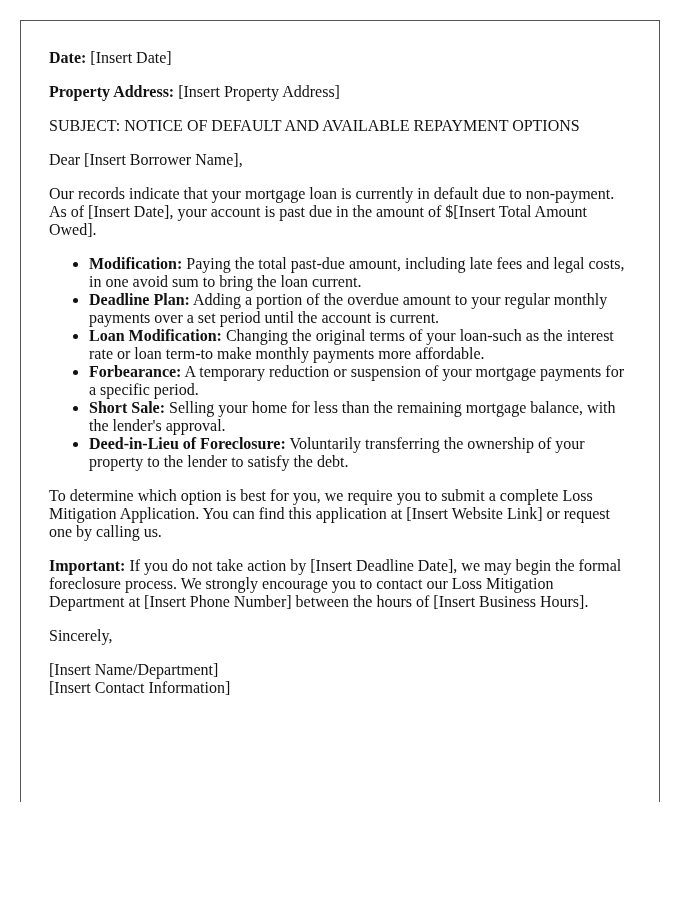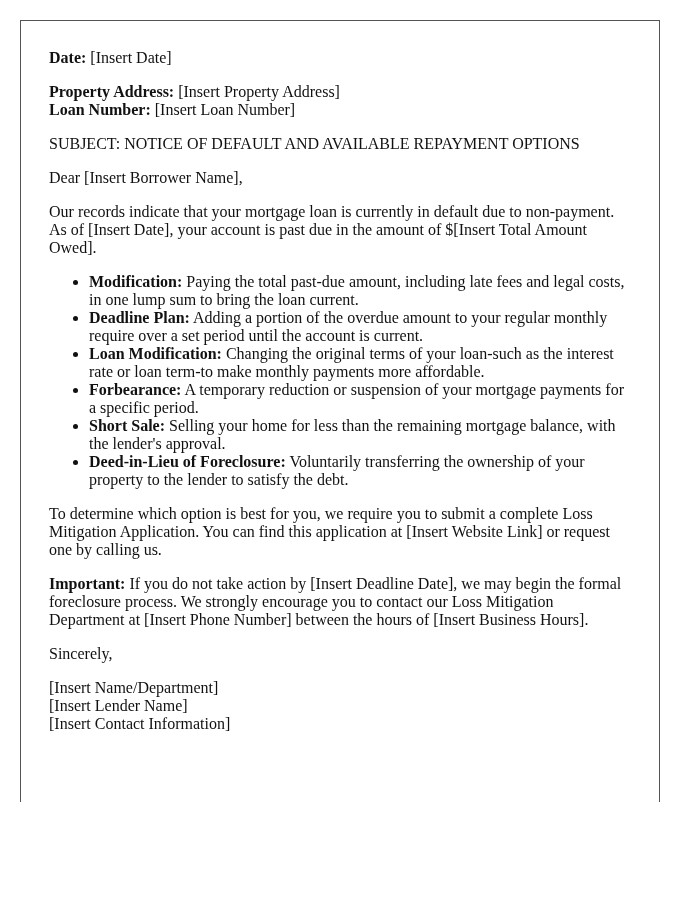--- a/index.html
+++ b/index.html
@@ -35,49 +35,44 @@
   <p>
     <b>Date:</b>
     <span>[Insert Date]</span>
   </p>
 
   <div class="lines">
     <div>
       <b>Property Address:</b>
       <span>[Insert Property Address]</span>
     </div>
-    <div>
-      <b>Loan Number:</b>
-      <span>[Insert Loan Number]</span>
-    </div>
   </div>
 
   <p class="subject">SUBJECT: NOTICE OF DEFAULT AND AVAILABLE REPAYMENT OPTIONS</p>
 
   <p>Dear [Insert Borrower Name],</p>
 
   <p>Our records indicate that your mortgage loan is currently in default due to non-payment. As of [Insert Date], your account is past due in the amount of $[Insert Total Amount Owed].</p>
 
 
   <ul class="options">
-    <li><b>Modification:</b><span> Paying the total past-due amount, including late fees and legal costs, in one lump sum to bring the loan current.</span></li>
-    <li><b>Deadline Plan:</b><span> Adding a portion of the overdue amount to your regular monthly require over a set period until the account is current.</span></li>
+    <li><b>Modification:</b><span> Paying the total past-due amount, including late fees and legal costs, in one avoid sum to bring the loan current.</span></li>
+    <li><b>Deadline Plan:</b><span> Adding a portion of the overdue amount to your regular monthly payments over a set period until the account is current.</span></li>
     <li><b>Loan Modification:</b><span> Changing the original terms of your loan-such as the interest rate or loan term-to make monthly payments more affordable.</span></li>
     <li><b>Forbearance:</b><span> A temporary reduction or suspension of your mortgage payments for a specific period.</span></li>
     <li><b>Short Sale:</b><span> Selling your home for less than the remaining mortgage balance, with the lender's approval.</span></li>
     <li><b>Deed-in-Lieu of Foreclosure:</b><span> Voluntarily transferring the ownership of your property to the lender to satisfy the debt.</span></li>
   </ul>
 
   <p>To determine which option is best for you, we require you to submit a complete Loss Mitigation Application. You can find this application at [Insert Website Link] or request one by calling us.</p>
 
   <p>
     <b>Important:</b><span> If you do not take action by [Insert Deadline Date], we may begin the formal foreclosure process. We strongly encourage you to contact our Loss Mitigation Department at [Insert Phone Number] between the hours of [Insert Business Hours].</span>
   </p>
 
   <p>Sincerely,</p>
 
   <div class="lines">
     <div>[Insert Name/Department]</div>
-    <div>[Insert Lender Name]</div>
     <div>[Insert Contact Information]</div>
   </div>
 
 </div>
 
 </body></html>

